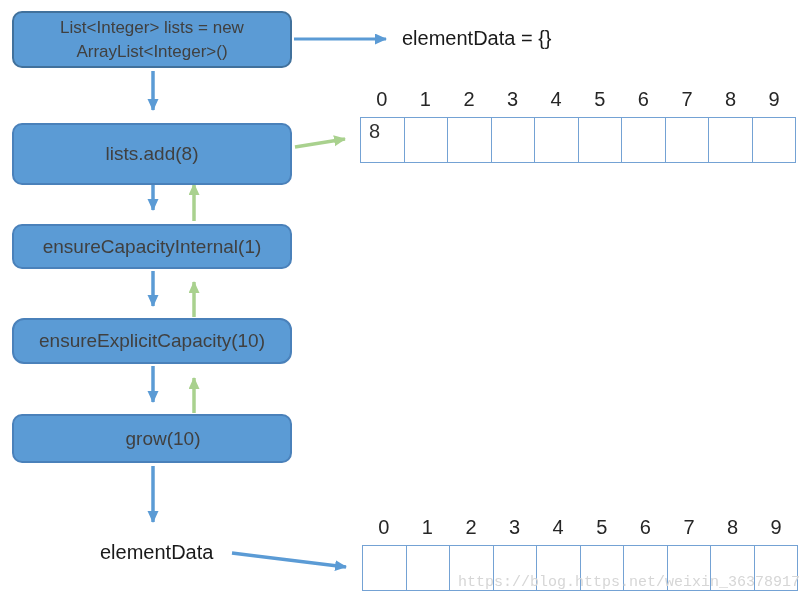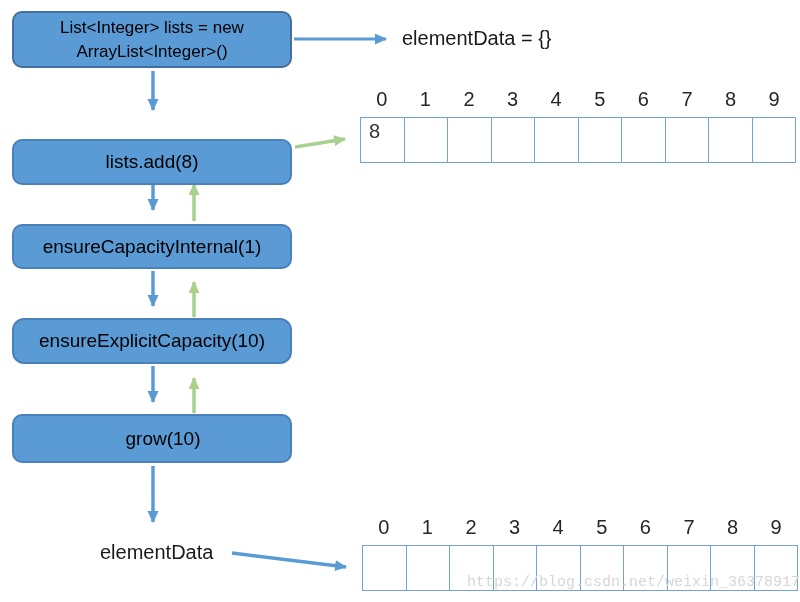--- a/index.html
+++ b/index.html
@@ -18,21 +18,21 @@
     width: 800px; height: 602px;
     pointer-events: none;
   }
   .flow-box {
     position: absolute;
     left: 12px;
     width: 280px;
     background: #5b9bd5;
     border: 2px solid #4a81ba;
     border-radius: 10px;
-    color: #000000;
+    color: #404040;
     display: flex;
     align-items: center;
     justify-content: center;
     text-align: center;
     font-size: 19px;
   }
   .flow-box.first {
     border-color: #41719c;
     border-width: 2.5px;
     font-size: 17px;
@@ -105,21 +105,21 @@
     <line x1="194" y1="317" x2="194" y2="282" stroke="#a9d18e" stroke-width="3.5" marker-end="url(#head-green)"></line>
     <line x1="153" y1="366" x2="153" y2="402" stroke="#5b9bd5" stroke-width="3.5" marker-end="url(#head-blue)"></line>
     <line x1="194" y1="413" x2="194" y2="378" stroke="#a9d18e" stroke-width="3.5" marker-end="url(#head-green)"></line>
     <line x1="153" y1="466" x2="153" y2="522" stroke="#5b9bd5" stroke-width="3.5" marker-end="url(#head-blue)"></line>
     <line x1="232" y1="553" x2="346" y2="567" stroke="#5b9bd5" stroke-width="3.5" marker-end="url(#head-blue)"></line>
   </svg>
 
   <div class="flow-box first" style="top:11px; height:57px;">List&lt;Integer&gt; lists = new
 ArrayList&lt;Integer&gt;()</div>
 
-  <div class="flow-box" style="top:123px; height:46px;margin-top:16px;">lists.add(8)</div>
+  <div class="flow-box" style="top:123px; height:62px;">lists.add(8)</div>
 
   <div class="flow-box" style="top:224px; height:45px;">ensureCapacityInternal(1)</div>
 
   <div class="flow-box" style="top:318px; height:46px;border-radius:12px;">ensureExplicitCapacity(10)</div>
 
   <div class="flow-box" style="top:414px; height:49px;padding-left:22px;">grow(10)</div>
 
   <div class="plain-label" style="left:100px; top:541px;">elementData</div>
 
   <div class="plain-label" style="left:402px; top:27px;">elementData = {}</div>
@@ -167,15 +167,15 @@
     <div class="cell"></div>
     <div class="cell"></div>
     <div class="cell"></div>
     <div class="cell"></div>
     <div class="cell"></div>
     <div class="cell"></div>
     <div class="cell"></div>
     <div class="cell"></div>
   </div>
 
-  <div class="watermark">https://blog.csdn.net/weixin_36378917</div>
+  <div class="watermark">https://blog.https.net/weixin_36378917</div>
 
 </div>
 
 </body></html>

